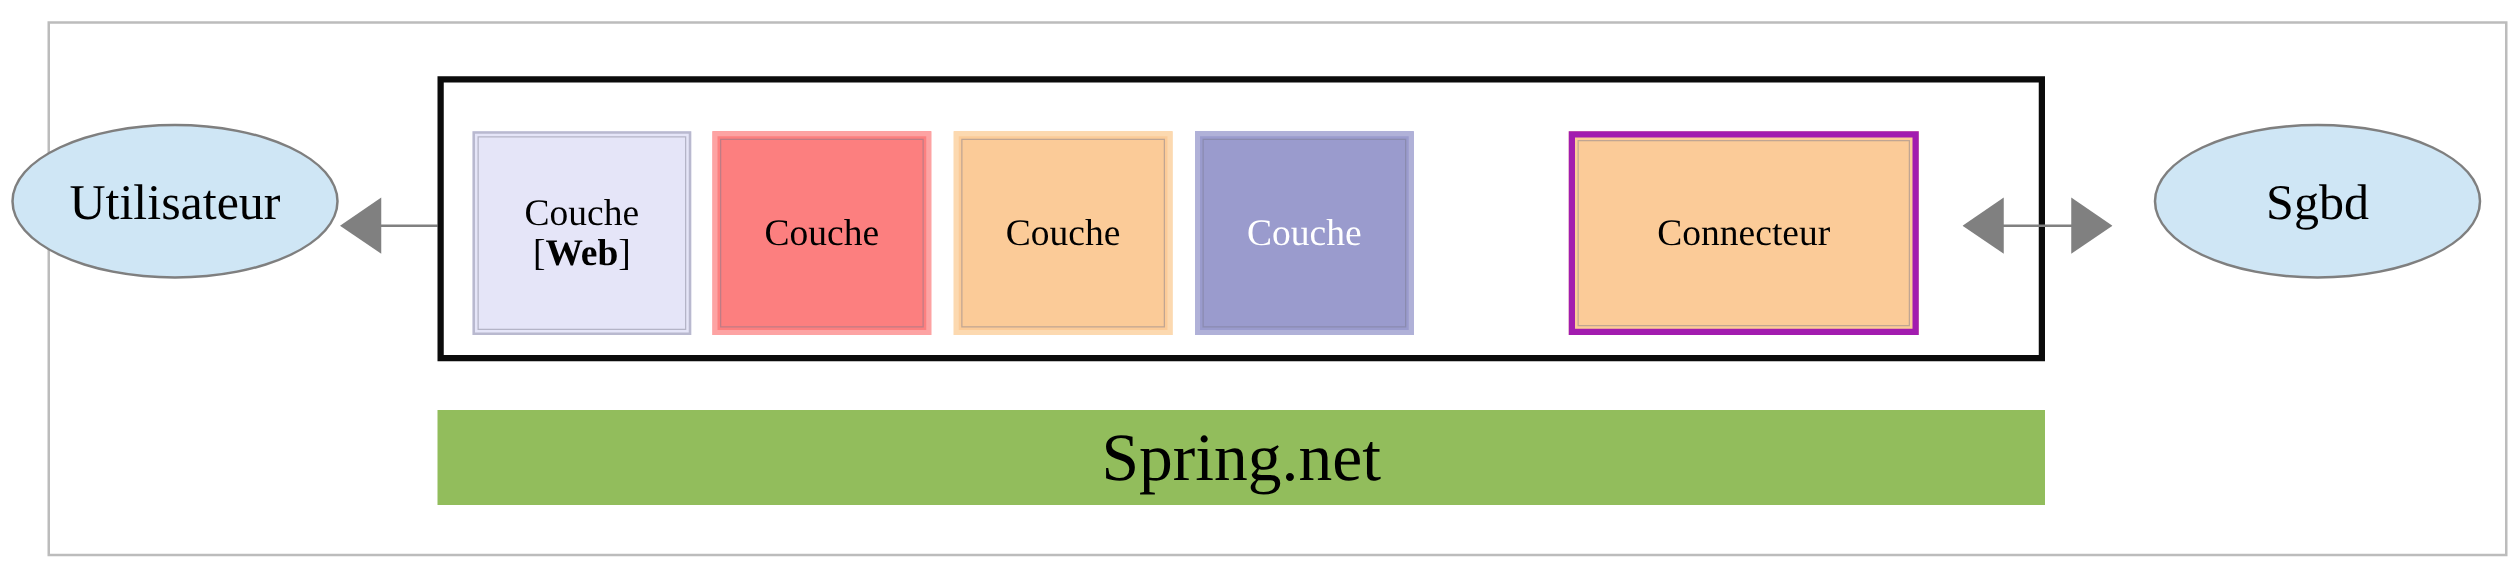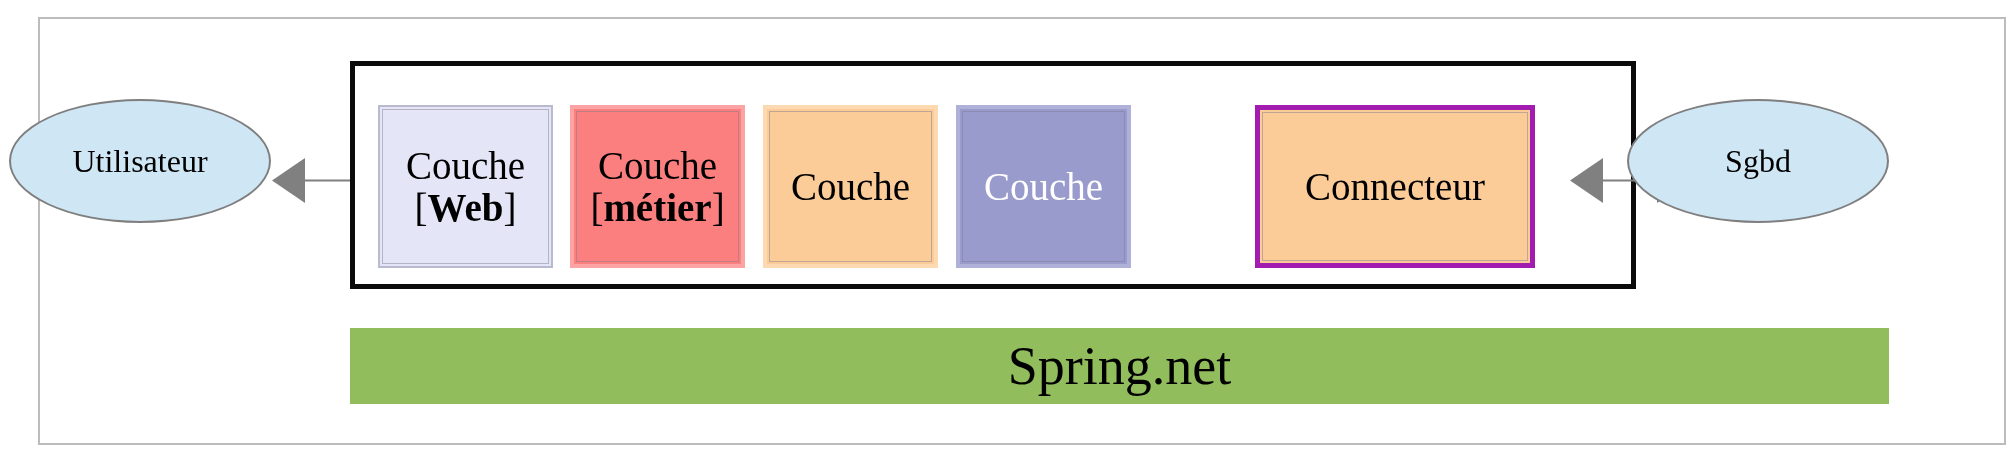--- a/index.html
+++ b/index.html
@@ -45,21 +45,21 @@
   .layer-box {
     position: absolute;
     top: 105px;
     height: 163px;
     box-sizing: border-box;
     display: flex;
     flex-direction: column;
     align-items: center;
     justify-content: center;
     line-height: 1.06;
-    font-size: 39px;
+    font-size: 30px;
     color: #000000;
     text-align: center;
     padding: 0 6px;
   }
   .layer-box .line-top {
     display: block;
     font-weight: normal;
     white-space: nowrap;
   }
   .layer-box .line-bottom {
@@ -87,45 +87,45 @@
   }
 
   
   #box-orm { color: #ffffff; }
 
   
   #spring-band {
     position: absolute;
     left: 350px;
     top: 328px;
-    width: 1539px;
+    width: 1286px;
     height: 76px;
     background: #92bd5c;
     display: flex;
     align-items: center;
     justify-content: center;
     font-size: 54px;
     color: #000000;
   }
 
   
   .ellipse {
     position: absolute;
     background: #cfe6f5;
     border: 2px solid #7f7f7f;
     border-radius: 50%;
     display: flex;
     align-items: center;
     justify-content: center;
-    font-size: 32px;
+    font-size: 40px;
     color: #000000;
     box-sizing: border-box;
   }
   #ellipse-user { left: 9px;   top: 99px; width: 262px; height: 124px; }
-  #ellipse-db   { left: 1627px; top: 99px; width: 262px; height: 124px; }
+  #ellipse-db   { left: 1723px; top: 99px; width: 262px; height: 124px; }
 
   
   .arrow-bidir {
     position: absolute;
     top: 153px;
     height: 55px;
   }
   #arrow-left  { left: 272px;  width: 120px; }
   #arrow-right { left: 1570px; width: 120px; }
 
@@ -152,21 +152,20 @@
 
   <div id="app-container"></div>
 
   <div class="layer-box" id="box-web">
     <span class="line-top">Couche</span>
     <span class="line-bottom"><span>[</span><span class="tag">Web</span><span>]</span></span>
   </div>
 
   <div class="layer-box" id="box-metier">
     <span class="line-top">Couche</span>
-    <span class="line-bottom"><span>[</span><span class="tag">métier</span><span>]</span></span>
   </div>
 
   <div class="layer-box" id="box-dao">
     <span class="line-top">Couche</span>
   </div>
 
   <div class="layer-box" id="box-orm">
     <span class="line-top">Couche</span>
   </div>
 

